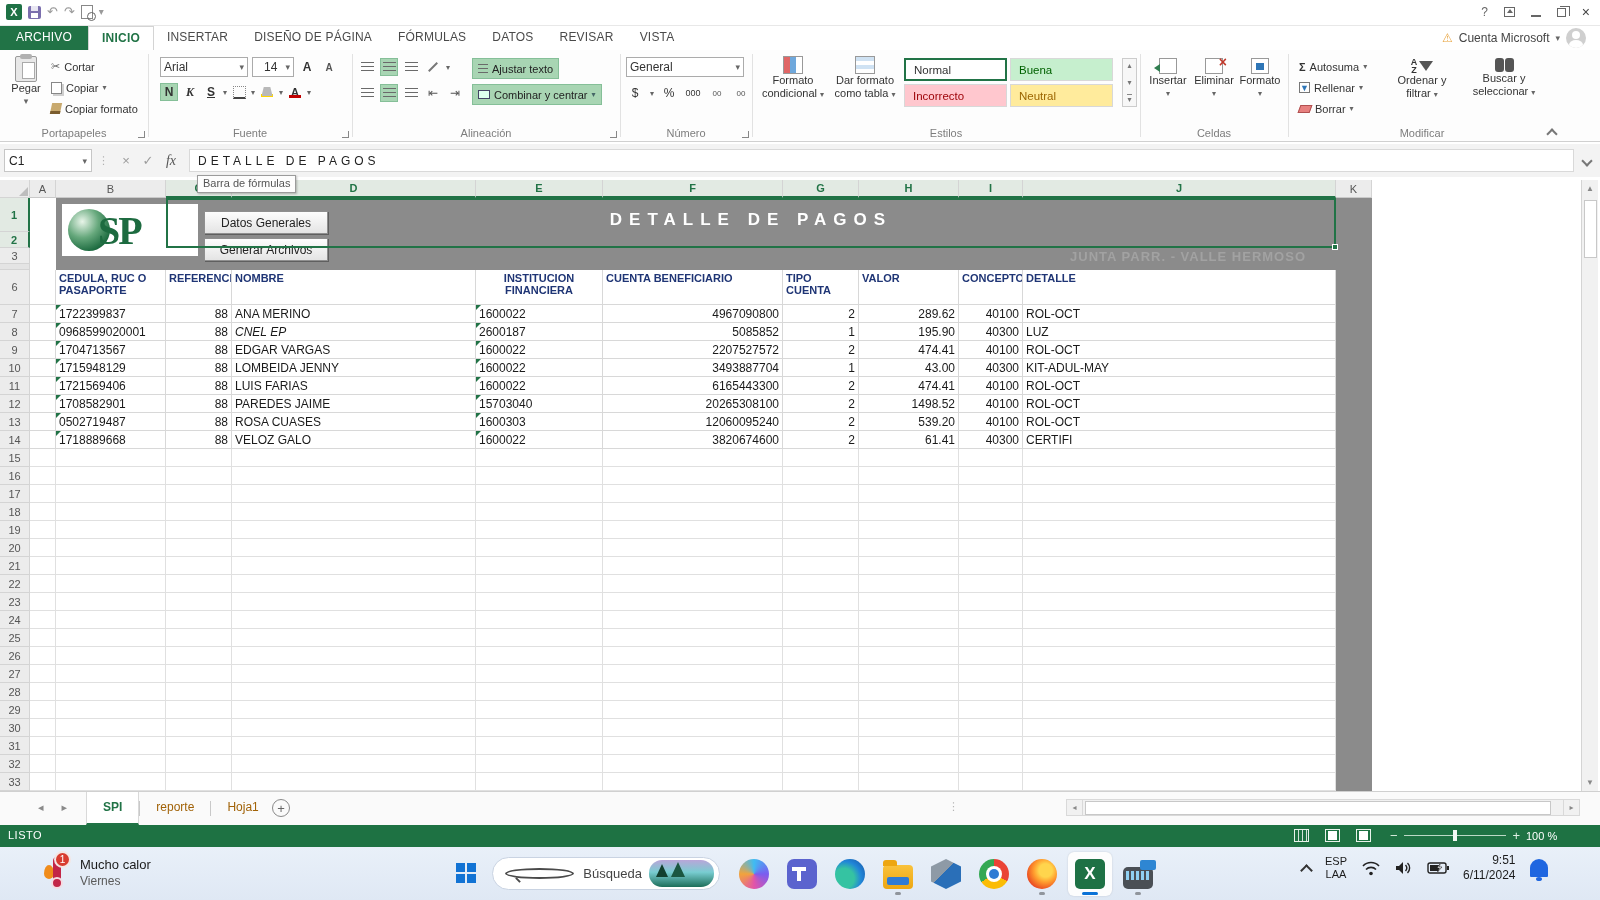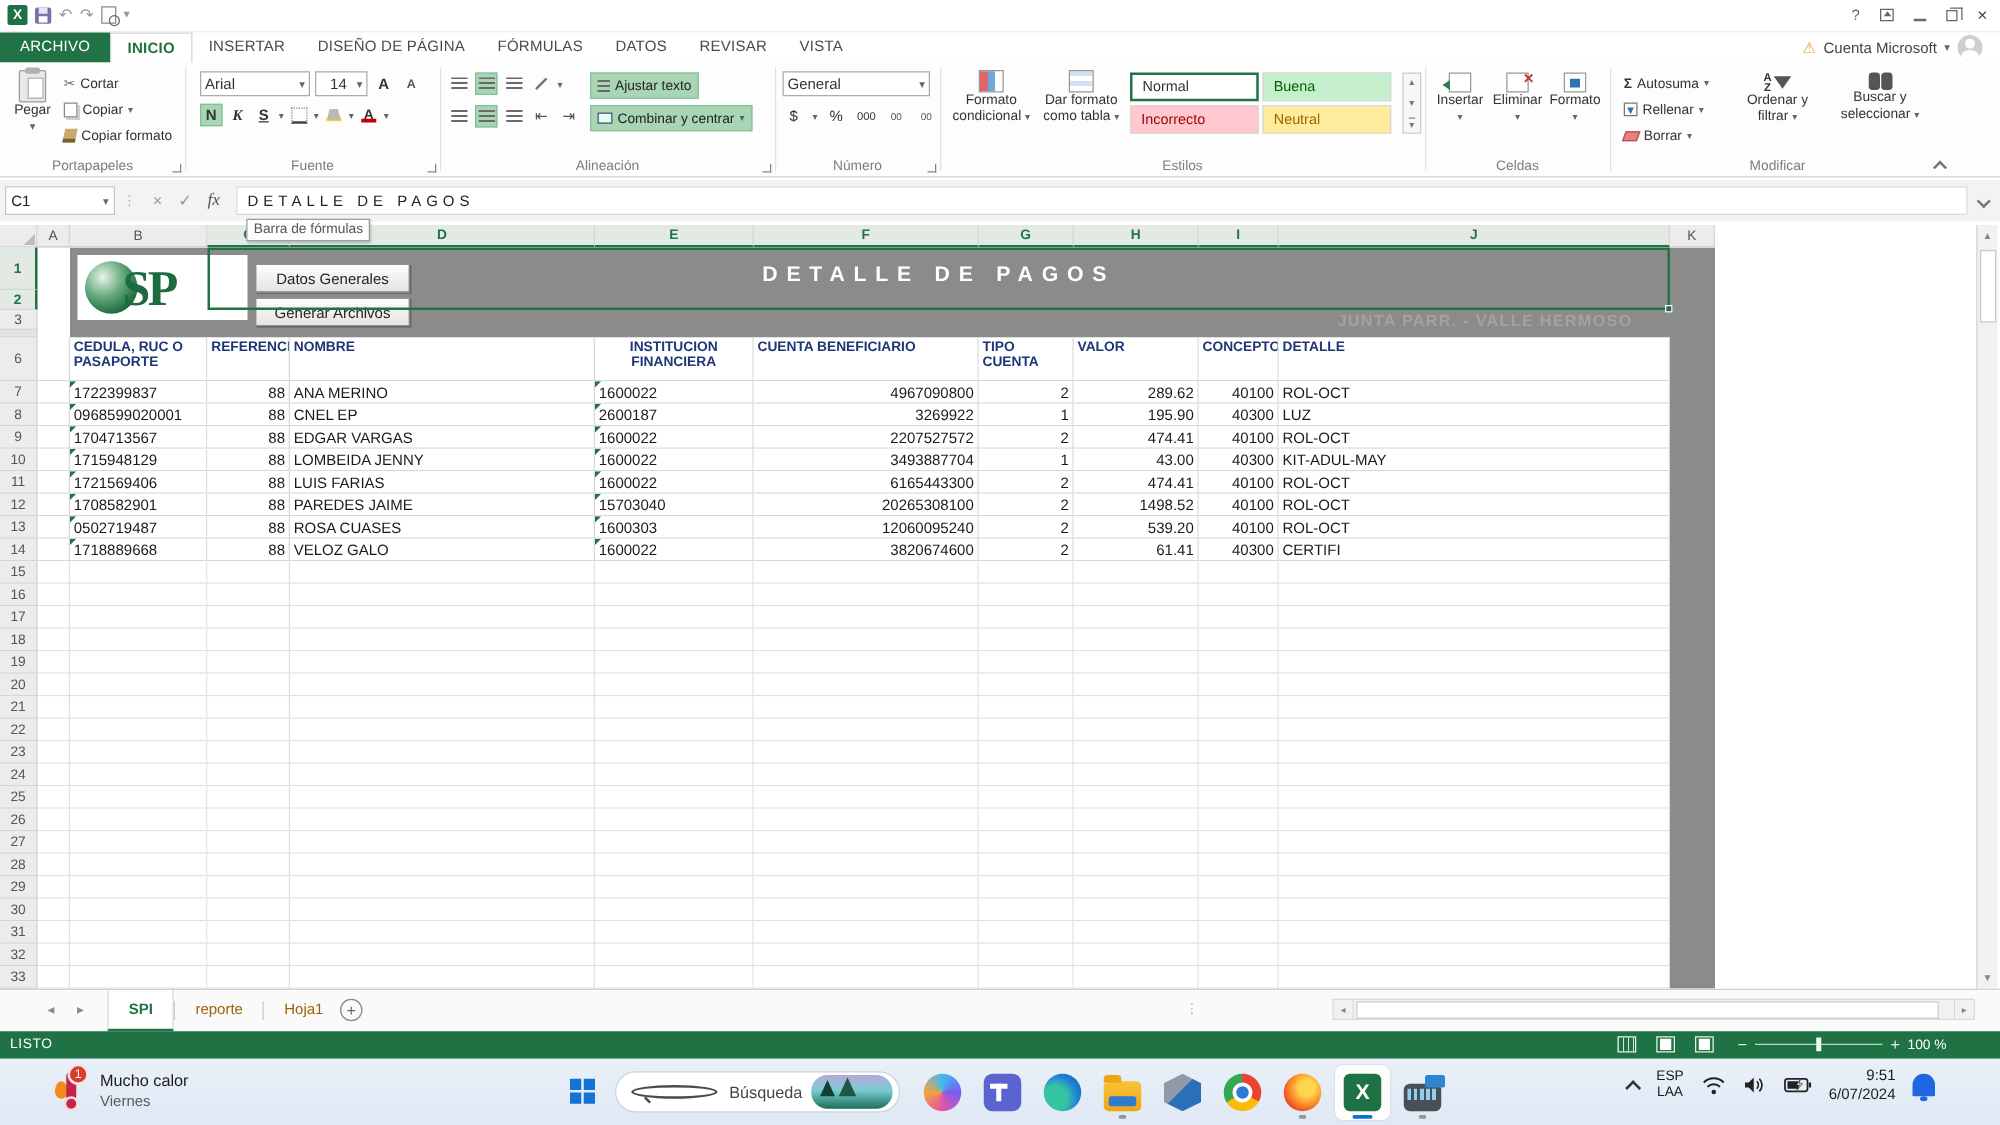--- a/index.html
+++ b/index.html
@@ -562,23 +562,23 @@
           <div class="cell ar" style="width: 180px;">4967090800</div>
           <div class="cell ar" style="width: 76px;">2</div>
           <div class="cell ar" style="width: 100px;">289.62</div>
           <div class="cell ar" style="width: 64px;">40100</div>
           <div class="cell al" style="width: 313px;">ROL-OCT</div>
         </div>
         <div class="trow">
           <div class="cell" style="width: 26px;"></div>
           <div class="cell al tri" style="width: 110px;">0968599020001</div>
           <div class="cell ar" style="width: 66px;">88</div>
-          <div class="cell al" style="width: 244px;">CNEL EP</div>
+          <div class="cell al" style="width: 244px; font-style: italic;">CNEL EP</div>
           <div class="cell al tri" style="width: 127px;">2600187</div>
-          <div class="cell ar" style="width: 180px;">3269922</div>
+          <div class="cell ar" style="width: 180px;">5085852</div>
           <div class="cell ar" style="width: 76px;">1</div>
           <div class="cell ar" style="width: 100px;">195.90</div>
           <div class="cell ar" style="width: 64px;">40300</div>
           <div class="cell al" style="width: 313px;">LUZ</div>
         </div>
         <div class="trow">
           <div class="cell" style="width: 26px;"></div>
           <div class="cell al tri" style="width: 110px;">1704713567</div>
           <div class="cell ar" style="width: 66px;">88</div>
           <div class="cell al" style="width: 244px;">EDGAR VARGAS</div>
@@ -1003,19 +1003,19 @@
           <path d="M10.5 5 a4.5 4.5 0 0 1 0 6 M12.5 3 a7 7 0 0 1 0 10" fill="none" stroke="#222" stroke-width="1.4"></path>
         </svg>
       <svg class="traysvg" width="22" height="14" viewBox="0 0 22 14">
           <rect x="1" y="2" width="18" height="10" rx="2" fill="none" stroke="#222" stroke-width="1.4"></rect>
           <rect x="20" y="5" width="2" height="4" fill="#222"></rect>
           <rect x="3" y="4" width="9" height="6" fill="#222"></rect>
           <path d="M13 3 l-3 4 h2.5 l-2 4 4.5 -5 h-2.5 z" fill="#fff" stroke="#222" stroke-width=".6"></path>
         </svg>
       <span class="clock">
         <div>9:51</div>
-          <div>6/07/2024</div>
+          <div>6/11/2024</div>
       </span>
       <span class="bell"></span>
     </div>
   </div>
 
 </div>
 
 </body></html>

